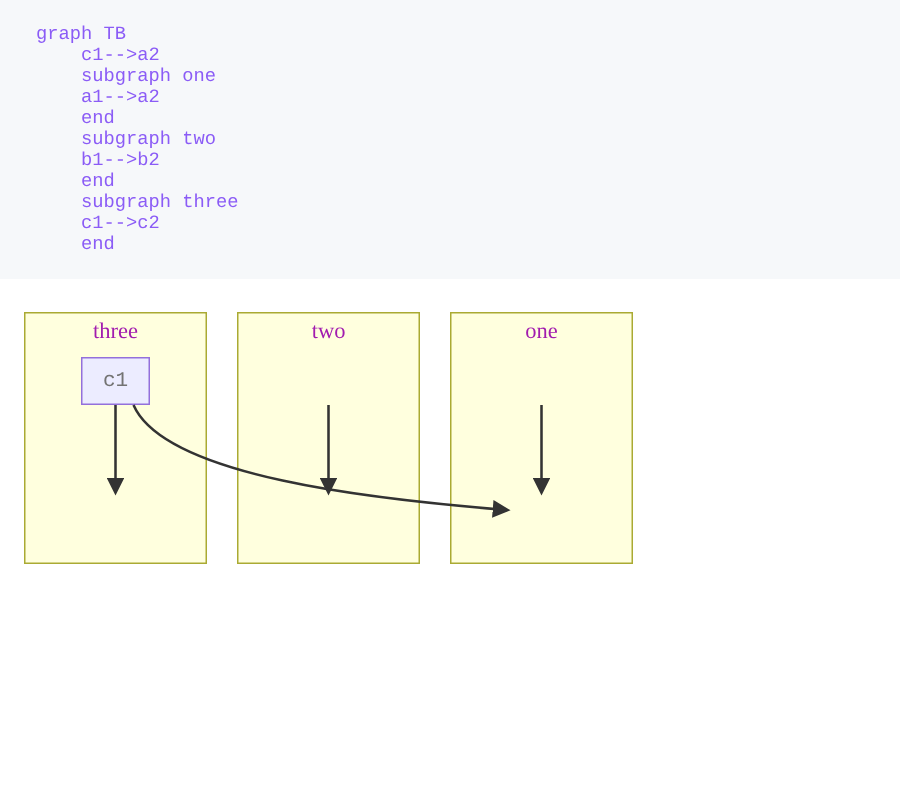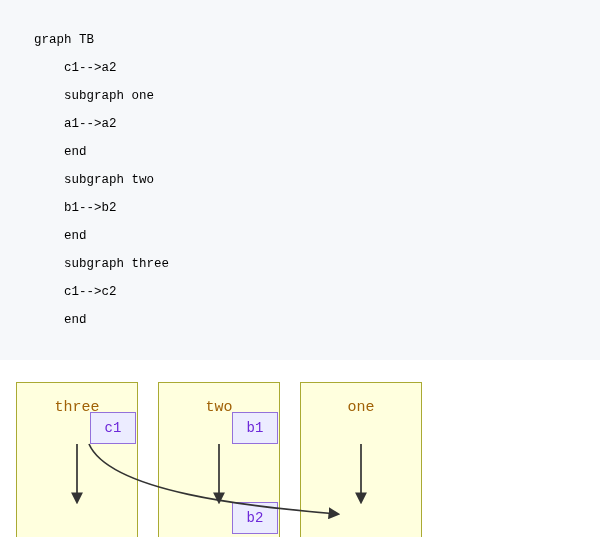--- a/index.html
+++ b/index.html
@@ -15,62 +15,61 @@
     box-sizing: border-box;
     position: relative;
   }
   .code-block {
     background: #f6f8fa;
     padding: 16px 16px 16px 24px;
     box-sizing: border-box;
     width: 100%;
   }
   .code-block pre {
-    margin: 10px;
+    margin: 0;
     font-family: SFMono-Regular, Consolas, "Liberation Mono", Menlo, monospace;
     font-size: 12.5px;
-    line-height: 28px;
-    color: #000000;
+    line-height: 14px;
+    color: #8b5cf6;
     white-space: pre;
   }
   .diagram-area {
     position: relative;
     width: 100%;
     height: 190px;
     margin-top: 22px;
   }
   .subgraph {
     position: absolute;
     border: 1px solid #aaaa33;
     background: #ffffde;
     box-sizing: border-box;
     width: 122px;
     height: 168px;
   }
   .subgraph-title {
     text-align: center;
     font-size: 15px;
-    color: #a16207;
-    padding-top: 16px;
-    font-family: Liberation Mono, monospace;
+    color: #a21caf;
+    padding-top: 4px;
+    font-family: Liberation Serif, serif;
   }
   .node {
     position: absolute;
     width: 46px;
     height: 32px;
     border: 1px solid #9370DB;
     background: #ececff;
     display: flex;
     align-items: center;
     justify-content: center;
     font-family: SFMono-Regular, Consolas, "Liberation Mono", Menlo, monospace;
     font-size: 14px;
-    color: #6d28d9;
+    color: #737373;
     box-sizing: border-box;
-    margin-left: 36px;
   }
   svg.edges {
     position: absolute;
     top: 0;
     left: 0;
     width: 100%;
     height: 100%;
     pointer-events: none;
   }
 </style>
@@ -100,22 +99,20 @@
 
     <div class="subgraph" style="left:158px; top:0;">
       <div class="subgraph-title">two</div>
     </div>
 
     <div class="subgraph" style="left:300px; top:0;">
       <div class="subgraph-title">one</div>
     </div>
 
     <div class="node" style="left:54px;  top:30px;">c1</div>
-    <div class="node" style="left:196px; top:30px;">b1</div>
-    <div class="node" style="left:196px; top:120px;">b2</div>
 
     <svg class="edges" viewBox="0 0 600 190">
       <defs>
         <marker id="arrow" viewBox="0 0 10 10" refX="8" refY="5" markerWidth="7" markerHeight="7" orient="auto-start-reverse">
           <path d="M 0 0 L 10 5 L 0 10 z" fill="#333333"></path>
         </marker>
       </defs>
 
       <path d="M 77 62 C 77 80, 77 100, 77 120" fill="none" stroke="#333333" stroke-width="1.7" marker-end="url(#arrow)"></path>
 

